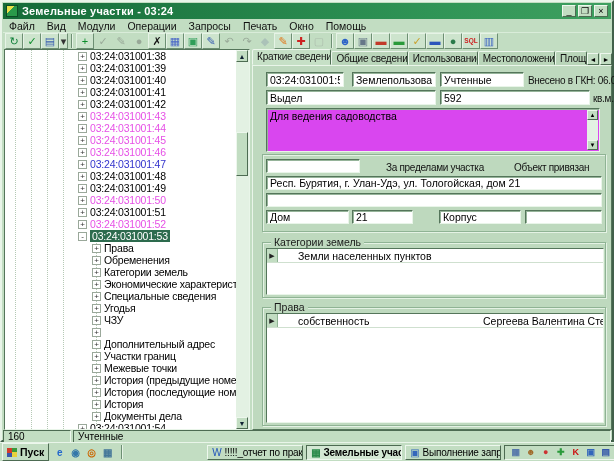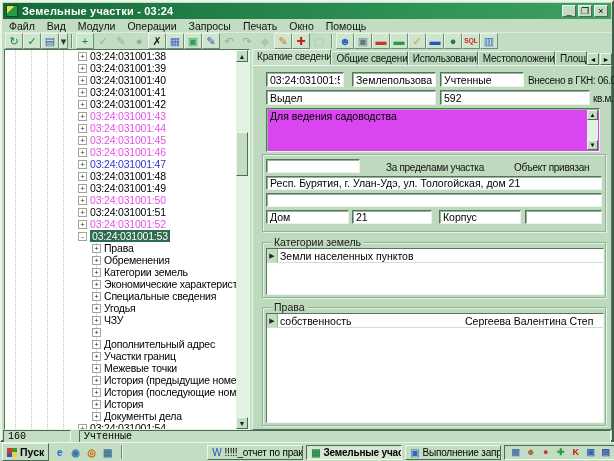--- a/index.html
+++ b/index.html
@@ -56,24 +56,24 @@
   .tabarrow { width:12px; height:12px; font-size:7px; line-height:11px; text-align:center; }
   .tab-content { position:absolute; left:0; top:16px; width:360px; height:365px; background:#bed9be; border:1px solid; border-color:#e9f5e9 #54755a #54755a #e9f5e9; }
   .abs { position:absolute; }
   .flabel { font-size:10px; letter-spacing:-.3px; color:#111; white-space:nowrap;text-align:center; }
   .memo { background:#d946ef; border:1px solid; border-color:#54755a #e9f5e9 #e9f5e9 #54755a; box-shadow:inset 1px 1px 0 #96b49a; font-size:10.5px; padding:1px 3px; overflow:hidden; }
   .memo-scroll { position:absolute; top:1px; bottom:1px; right:1px; width:11px; background:#e3f1e3; }
   .mbtn { position:absolute; right:0; width:11px; height:10px; font-size:6px; line-height:9px; text-align:center; }
   .gridbx { position:absolute; background:#fff; border:1px solid; border-color:#54755a #e9f5e9 #e9f5e9 #54755a; overflow:hidden; }
   .gridrow { display:flex; height:14px; line-height:14px; border-bottom:1px solid #cfe0cf; font-size:10.5px; }
   .gridmark { width:11px; flex:none; background:#c2ddc2; border-right:1px solid #8fb394; text-align:center; font-size:7px; color:#222; }
-  .gridcell { padding:0 2px; white-space:nowrap; overflow:hidden; }
-
-  
-  .statusbar { position:absolute; left:1px; right:1px; top:428px; height:22px; display:flex; gap:8px; background:#c2ddc2; align-items:stretch;font-family:Liberation Mono, monospace; }
+  .gridcell { padding:0 20px; white-space:nowrap; overflow:hidden; }
+
+  
+  .statusbar { position:absolute; left:1px; right:1px; top:428px; height:22px; display:flex; gap:2px; background:#c2ddc2; align-items:stretch; }
   .statuspane { font-size:10px; line-height:11px; padding:0 4px; }
 
   .taskbar { position:absolute; left:0; top:442px; width:614px; height:19px; background:#c2ddc2; border-top:1px solid #e9f5e9; display:flex; align-items:center; padding:1px 2px; gap:3px; }
   .startbtn { display:flex; align-items:center; gap:3px; height:18px; padding:0 4px; font-weight:bold; font-size:10.5px; }
   .winflag { width:10px; height:9px; background:conic-gradient(#3a9a3a 0 25%, #e8d23a 0 50%, #3a55aa 0 75%, #d33a2a 0); flex:none; }
   .qlicon { width:15px; height:15px; display:flex; align-items:center; justify-content:center; font-size:10px; font-weight:bold; }
   .taskbtn { display:flex; align-items:center; gap:3px; height:15px; padding:0 4px; font-size:10px; letter-spacing:-.2px; white-space:nowrap; overflow:hidden; width:96px; }
   .taskbtn.active { border-color:#4d6b52 #edf7ed #edf7ed #4d6b52; background:#d4e8d4; font-weight:bold; }
   .taskicon { font-size:10px; flex:none; }
   .tray { margin-left:auto; display:flex; align-items:center; gap:2px; height:15px; padding:0 4px; font-size:10px; }
@@ -366,21 +366,21 @@
           </span>
         </div>
 
         <div class="groupbx" style="left:9px;top:88px;width:344px;height:78px">
           <input class="inputbx abs" style="left: 3px; top: 4px; width: 94px; height: 14px;" readonly="" value="">
           <span class="flabel abs" style="left:123px;top:7px">За пределами участка</span>
           <span class="flabel abs" style="left:251px;top:7px">Объект привязан</span>
           <input class="inputbx abs" style="left: 3px; top: 21px; width: 336px; height: 14px;" readonly="" value="Респ. Бурятия, г. Улан-Удэ, ул. Тологойская, дом 21">
           <input class="inputbx abs" style="left: 3px; top: 38px; width: 336px; height: 14px;" readonly="" value="">
           <input class="inputbx abs" style="left: 3px; top: 55px; width: 83px; height: 14px;" readonly="" value="Дом">
-          <input class="inputbx abs" style="left: 89px; top: 55px; width: 80px; height: 14px;" readonly="" value="21">
+          <input class="inputbx abs" style="left: 89px; top: 55px; width: 61px; height: 14px;" readonly="" value="21">
           <input class="inputbx abs" style="left: 176px; top: 55px; width: 82px; height: 14px;" readonly="" value="Корпус">
           <input class="inputbx abs" style="left: 262px; top: 55px; width: 77px; height: 14px;" readonly="" value="">
         </div>
 
         <div class="groupbx" style="left:9px;top:176px;width:344px;height:56px">
           <span class="grouptitle">Категории земель</span>
           <div class="gridbx" style="left:3px;top:5px;width:338px;height:47px">
             <div class="gridrow">
               <span class="gridmark">▶</span>
               <span class="gridcell">Земли населенных пунктов</span>

